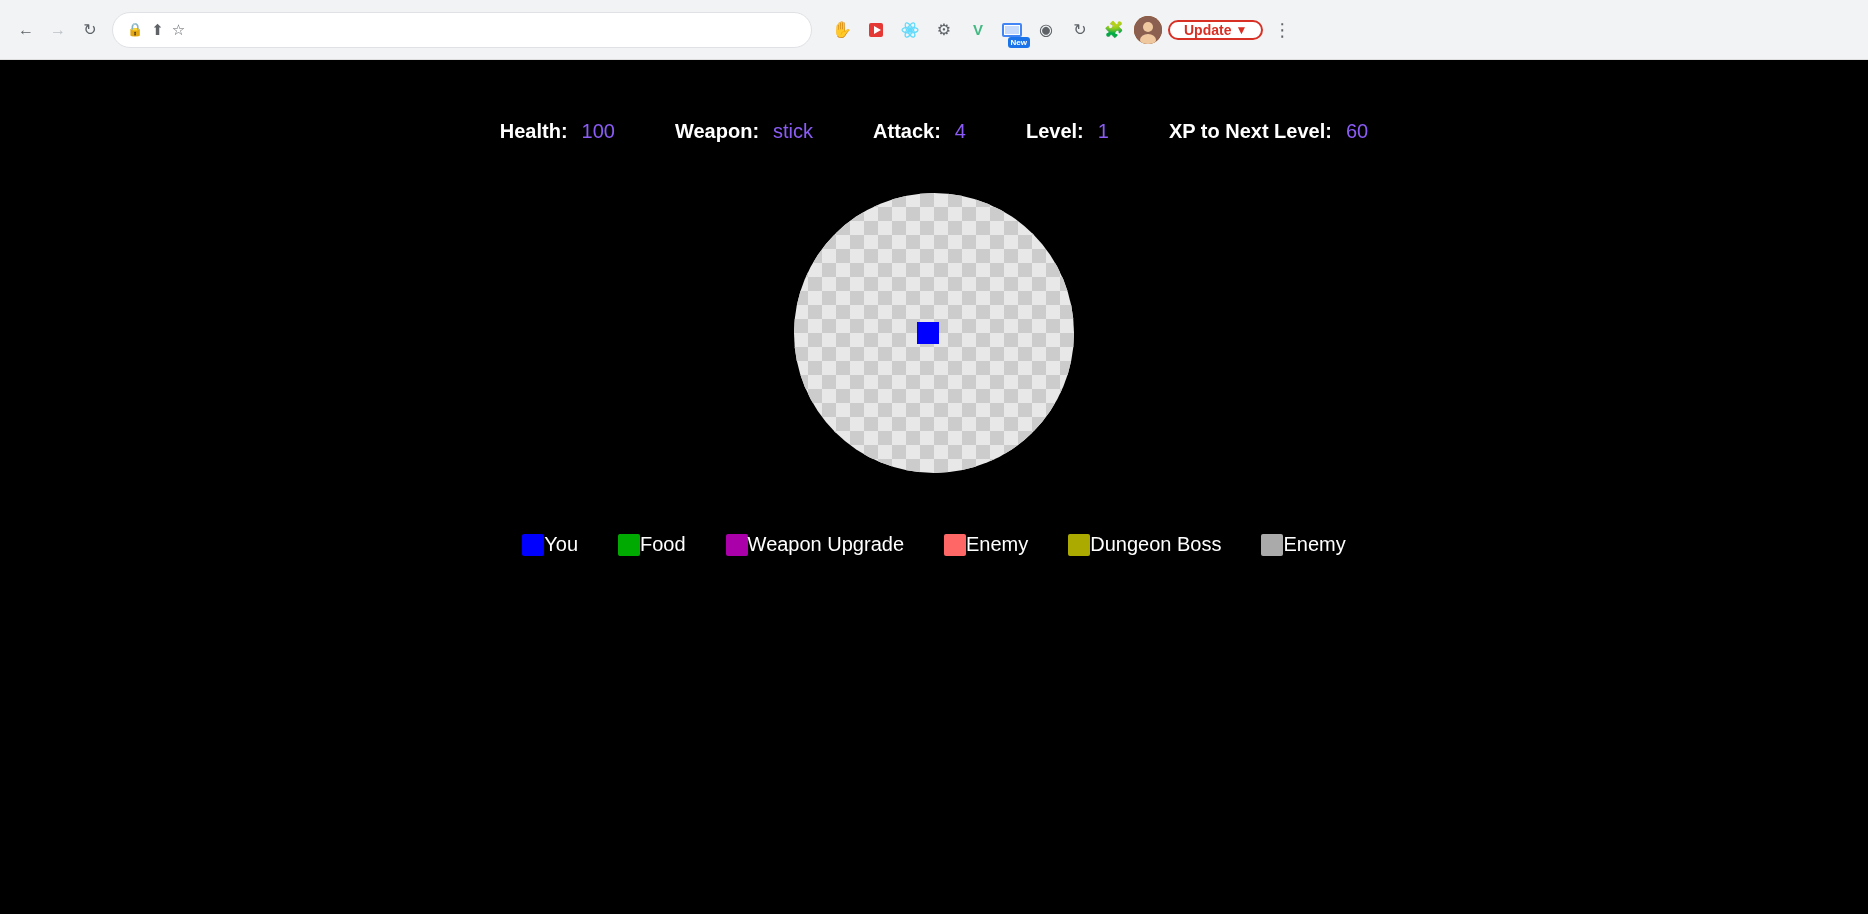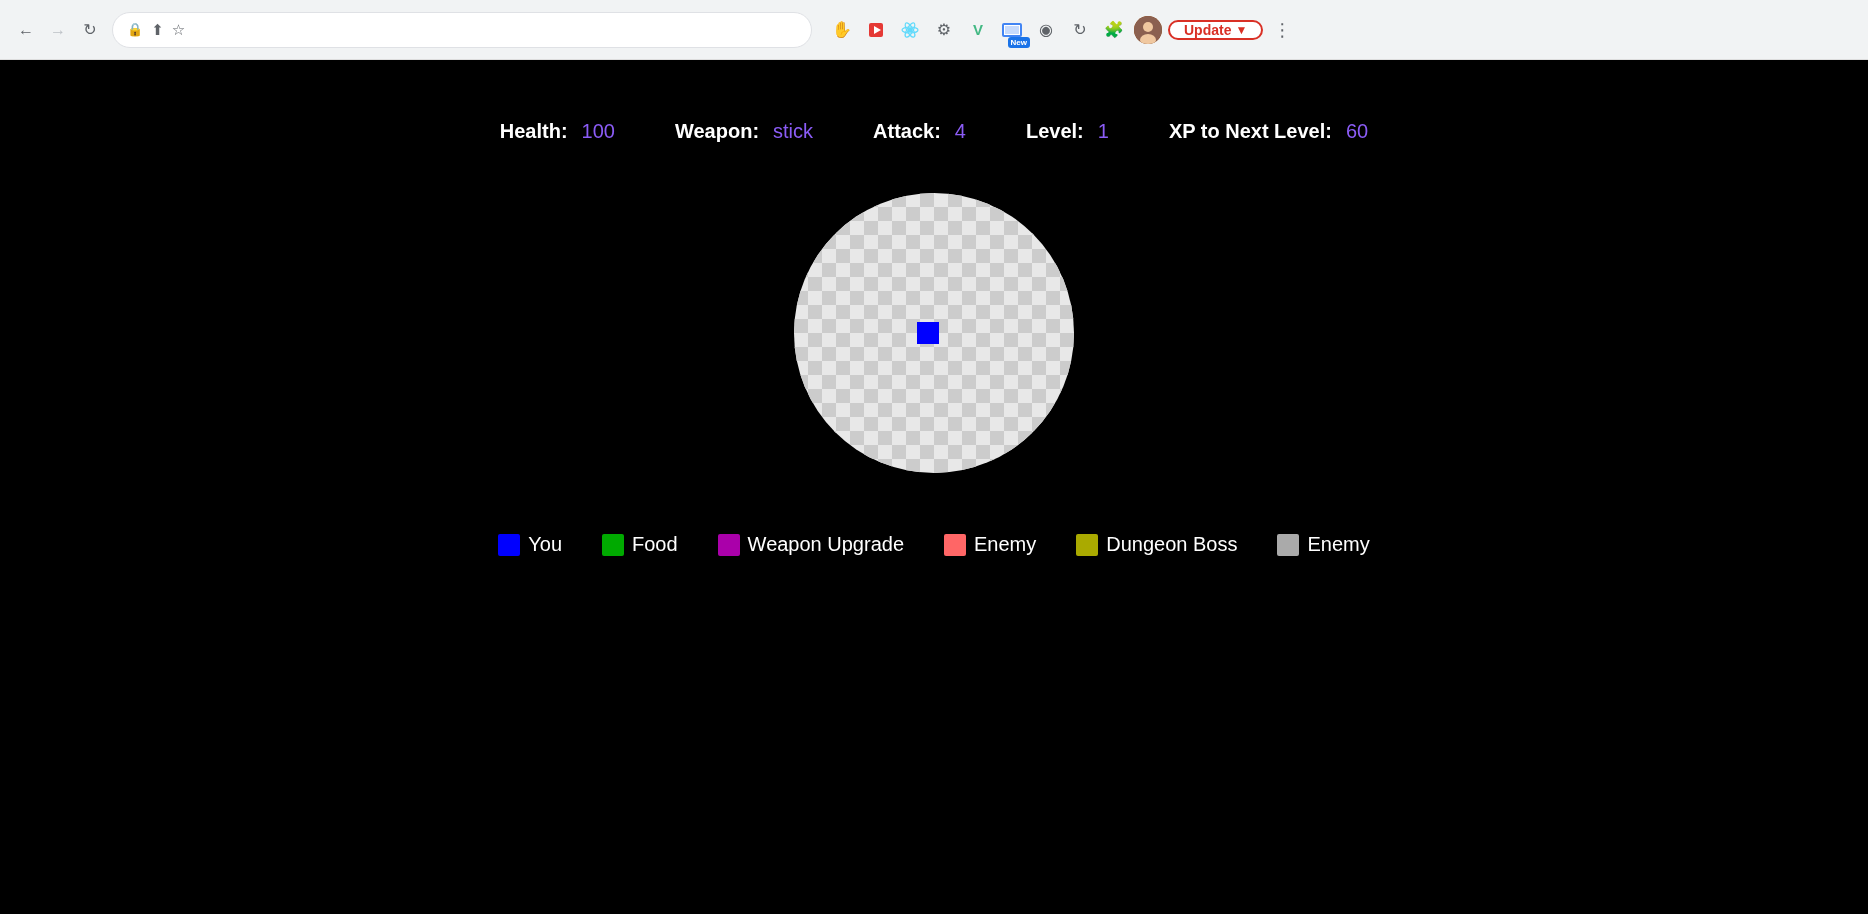--- a/index.html
+++ b/index.html
@@ -223,21 +223,21 @@
       display: flex;
       gap: 40px;
       align-items: center;
       font-size: 20px;
       color: #fff;
     }
 
     .legend-item {
       display: flex;
       align-items: center;
-      gap: 8px;
+      gap: 0;
     }
 
     .legend-color {
       width: 22px;
       height: 22px;
       border-radius: 2px;
       flex-shrink: 0;
     }
   </style>
 </head>

